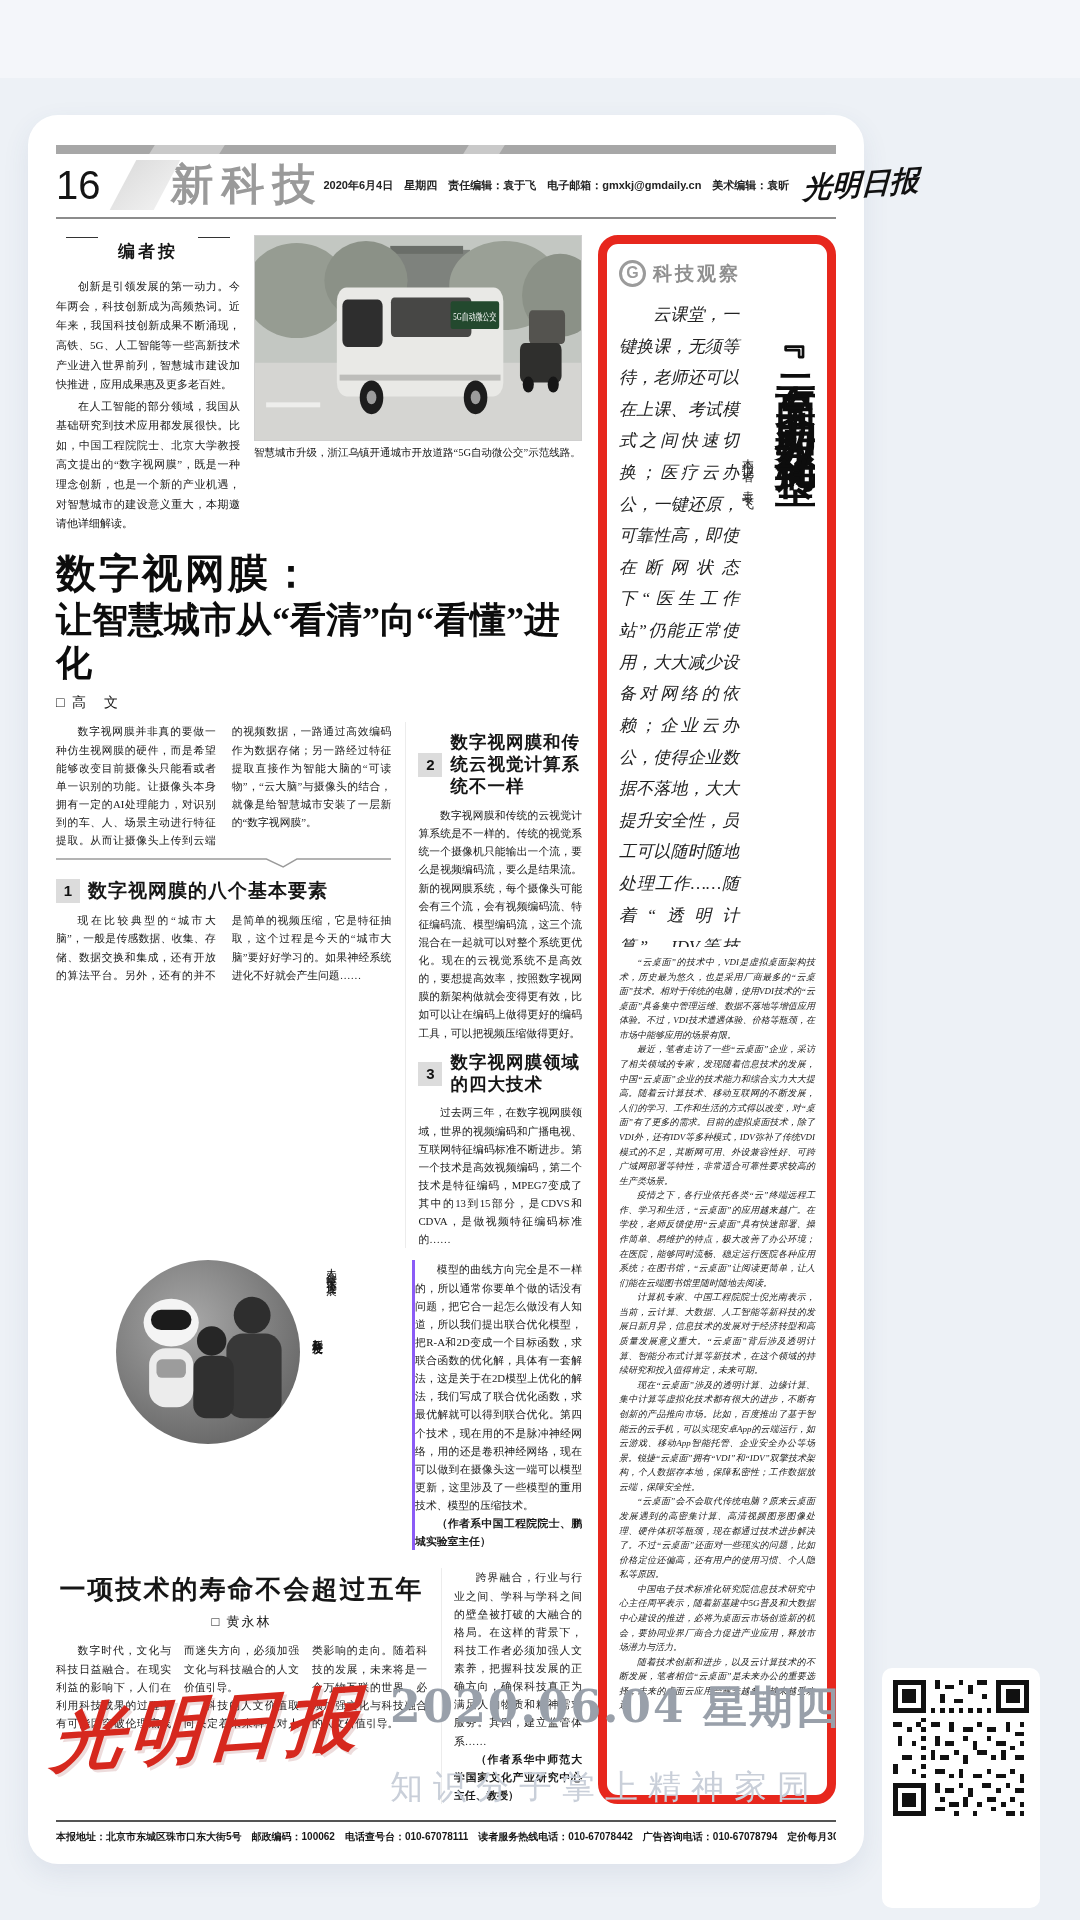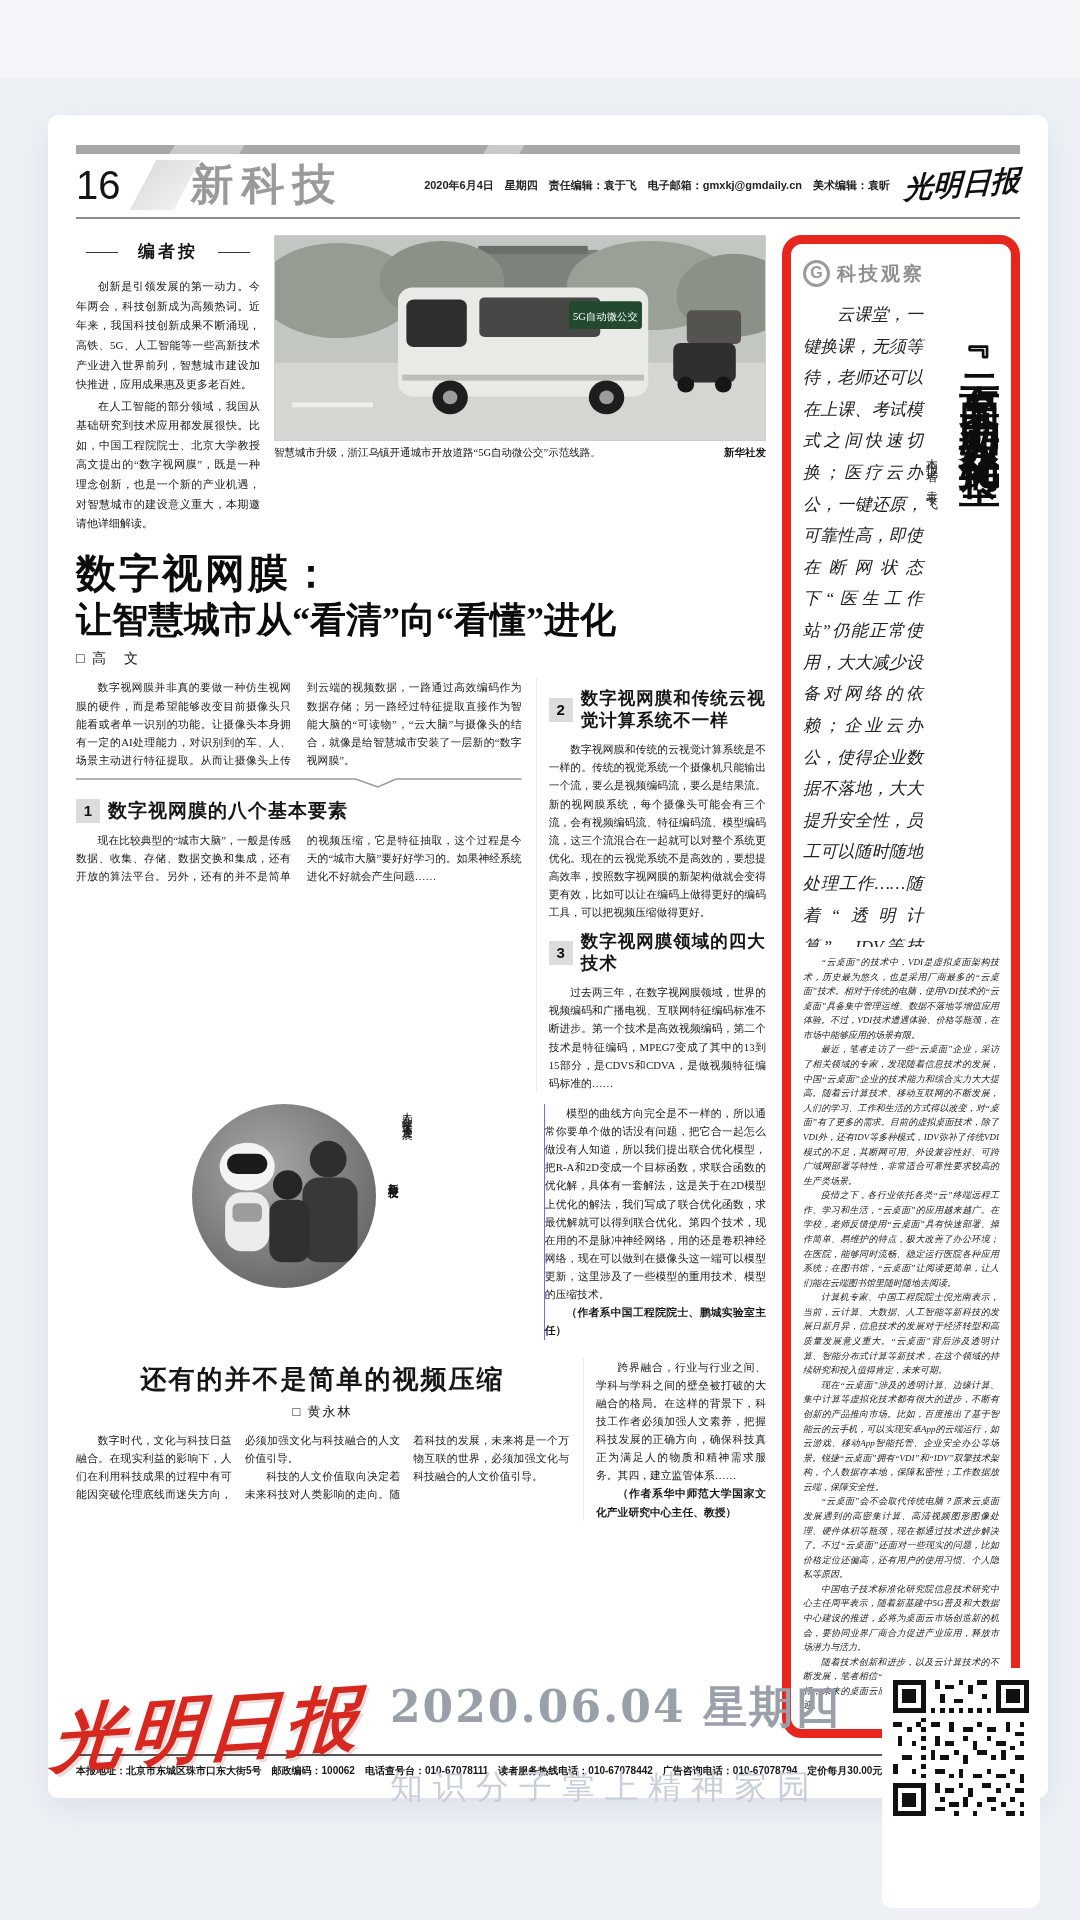--- a/index.html
+++ b/index.html
@@ -6,42 +6,42 @@
   body{
     width:1080px;height:1920px;position:relative;overflow:hidden;
     background:#edf1f6;
     font-family:"Liberation Serif","DejaVu Serif",serif;
     color:#161616;
   }
   .top-strip{position:absolute;top:0;left:0;width:1080px;height:78px;background:#f4f6fa}
 
   
   .card{
-    position:absolute;left:48px;top:115px;width:1000px;box-sizing:border-box;
-    background:#ffffff;border-radius:10px;box-shadow:0 10px 28px rgba(60,80,120,.09);
+    position:absolute;left:28px;top:115px;width:836px;box-sizing:border-box;
+    background:#ffffff;border-radius:30px;box-shadow:0 10px 28px rgba(60,80,120,.09);
     padding:26px 28px 20px;
   }
   .np-topbar{height:9px;background:#a7a7a7;position:relative;margin-top:4px;overflow:visible}
   .np-topbar i{position:absolute;top:0;height:9px;background:#c9c9c9;transform:skewX(-32deg)}
   .np-topbar i.d1{left:96px;width:70px}
   .np-topbar i.d2{left:410px;width:36px}
   .np-headrow{display:flex;align-items:center;height:58px;margin-top:2px}
   .np-pagenum{font-size:40px;color:#141414;font-family:"Liberation Sans",sans-serif}
   .np-slash{width:44px;height:50px;background:linear-gradient(120deg,#dedede,#efefef);transform:skewX(-28deg);margin:0 4px 0 22px;flex:none}
   .np-section{font-size:43px;font-weight:bold;color:#9a9a9a;letter-spacing:8px;font-family:"Liberation Sans",sans-serif;white-space:nowrap}
   .np-meta{flex:1;text-align:right;font-size:11px;font-weight:bold;color:#222;margin-right:14px;white-space:nowrap;font-family:"Liberation Sans",sans-serif}
   .np-masthead{font-size:29px;font-weight:bold;font-style:italic;transform:rotate(-4deg) skewX(-6deg);white-space:nowrap;color:#111}
   .np-rule{height:2px;background:#8c8c8c;margin-top:3px}
 
   .np-body{display:flex;gap:16px;margin-top:16px;align-items:stretch}
   .np-main{flex:1;min-width:0}
 
   .row-top{display:flex;gap:14px}
   .editor-note{width:184px;flex:none;font-size:11px;line-height:1.78;text-align:justify}
-  .en-title{display:flex;align-items:center;justify-content:center;gap:20px;font-size:17px;font-weight:bold;margin:2px 0 10px;letter-spacing:3px}
+  .en-title{display:flex;justify-content:center;gap:20px;font-size:17px;font-weight:bold;margin:2px 0 10px;letter-spacing:3px}
   .en-title .dash{width:32px;height:1px;background:#333}
   .editor-note p{margin:0 0 2px;text-indent:2em}
   .photo1{flex:1;margin:0;min-width:0}
   .photo1 svg{width:100%;height:206px;display:block;border:1px solid #cfcfcf;box-sizing:border-box}
   .photo1 figcaption{font-size:10.5px;font-weight:normal;margin-top:5px;display:flex;justify-content:space-between;gap:10px;white-space:nowrap;overflow:hidden}
 
   .headline{margin:14px 0 2px;font-weight:bold;line-height:1.22;color:#0c0c0c}
   .headline .l1{display:block;font-size:40px;letter-spacing:3px}
   .headline .l2{display:block;font-size:36px}
   .a1-byline{font-size:14px;margin:8px 0 10px;letter-spacing:2px}
@@ -59,21 +59,21 @@
   .s-num{width:24px;height:24px;background:#dcdcdc;color:#111;font:bold 15px/24px "Liberation Sans",sans-serif;text-align:center;flex:none}
   .s-title{font-size:19px;font-weight:bold;letter-spacing:1px;line-height:1.25}
   .colB .s-title{font-size:17.5px}
 
   .row-mid{display:flex;gap:14px;margin-top:12px}
   .mid-left{flex:2.05;display:flex;justify-content:center;align-items:flex-start;gap:10px;min-width:0}
   .robot-photo{width:184px;height:184px;border-radius:50%;overflow:hidden;flex:none}
   .robot-photo svg{width:100%;height:100%;display:block}
   .v-cap{height:184px;writing-mode:vertical-rl;text-orientation:upright;font-size:10.5px;letter-spacing:2px}
   .v-cap b{display:block;margin-top:70px;font-size:10.5px}
-  .mid-right{flex:1;min-width:0;border-left:1px solid #8b5cf6;}
+  .mid-right{flex:1;min-width:0;border-left:3px solid #8b5cf6;}
   .author-note{font-weight:bold;margin-top:6px;text-indent:2em}
 
   .article2{display:flex;gap:14px;margin-top:18px}
   .a2-left{flex:2.9;min-width:0}
   .a2-title{text-align:center;font-size:26px;font-weight:bold;letter-spacing:2px;margin:4px 0 6px}
   .a2-byline{text-align:center;font-size:13px;margin-bottom:10px;letter-spacing:2px}
   .a2-right{flex:1;min-width:0;border-left:1px solid #ececec;padding-left:12px}
 
   
   .highlight{
@@ -240,21 +240,21 @@
           </div>
         </div>
         <div class="mid-right bodytext">
           <p>模型的曲线方向完全是不一样的，所以通常你要单个做的话没有问题，把它合一起怎么做没有人知道，所以我们提出联合优化模型，把R-A和2D变成一个目标函数，求联合函数的优化解，具体有一套解法，这是关于在2D模型上优化的解法，我们写成了联合优化函数，求最优解就可以得到联合优化。第四个技术，现在用的不是脉冲神经网络，用的还是卷积神经网络，现在可以做到在摄像头这一端可以模型更新，这里涉及了一些模型的重用技术、模型的压缩技术。</p>
           <p class="author-note">（作者系中国工程院院士、鹏城实验室主任）</p>
         </div>
       </div>
 
       <div class="article2">
         <div class="a2-left">
-          <h2 class="a2-title">还有的并不是简单的视频压缩</h2>
+          <h2 class="a2-title">一项技术的寿命不会超过五年</h2>
           <div class="a2-byline">□ 黄永林</div>
           <div class="bodytext three-col">
             <p>数字时代，文化与科技日益融合。在现实利益的影响下，人们在利用科技成果的过程中有可能因突破伦理底线而迷失方向，必须加强文化与科技融合的人文价值引导。</p>
             <p>科技的人文价值取向决定着未来科技对人类影响的走向。随着科技的发展，未来将是一个万物互联的世界，必须加强文化与科技融合的人文价值引导。</p>
           </div>
         </div>
         <div class="a2-right bodytext">
           <p>跨界融合，行业与行业之间、学科与学科之间的壁垒被打破的大融合的格局。在这样的背景下，科技工作者必须加强人文素养，把握科技发展的正确方向，确保科技真正为满足人的物质和精神需求服务。其四，建立监管体系……</p>
           <p class="author-note">（作者系华中师范大学国家文化产业研究中心主任、教授）</p>
         </div>

